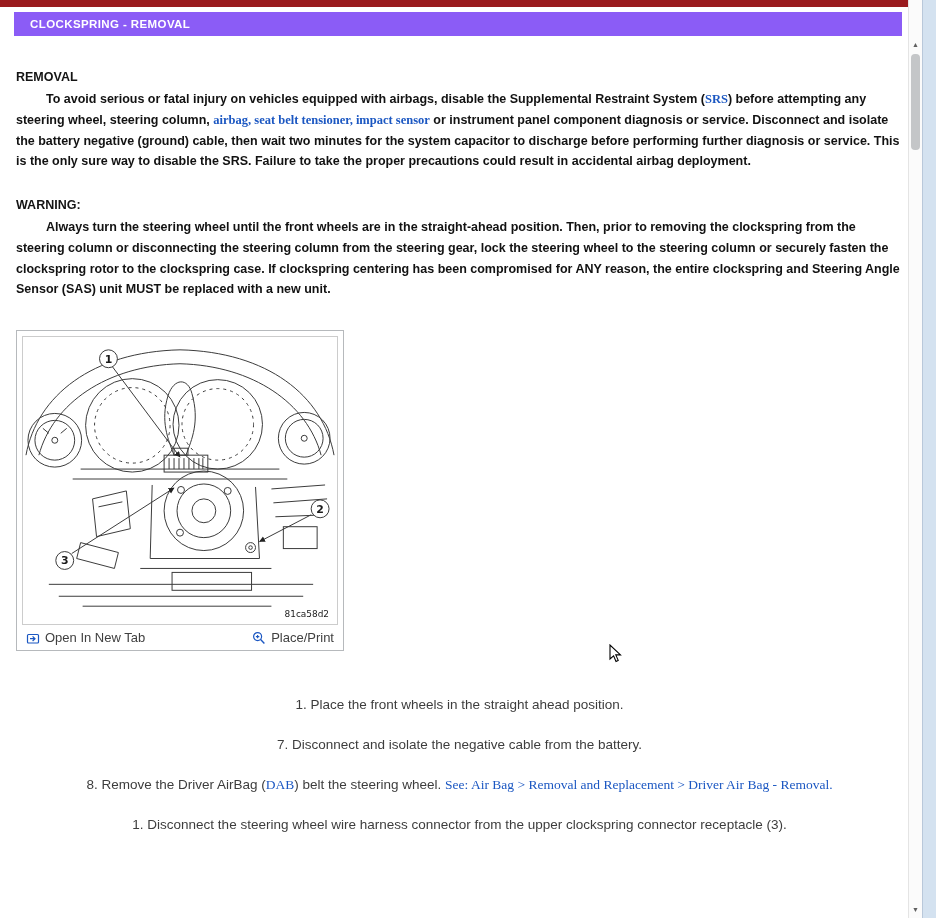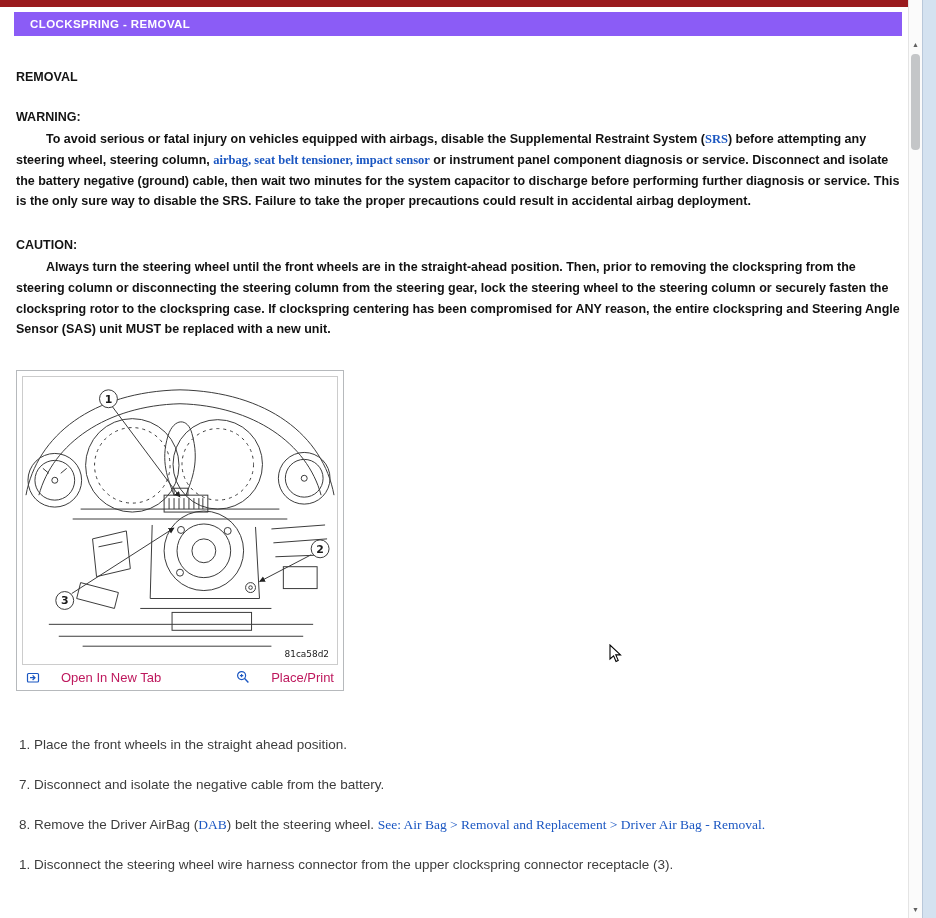--- a/index.html
+++ b/index.html
@@ -26,25 +26,25 @@
   
   .figure-panel {
     margin-top:30px; width:328px; box-sizing:border-box;
     border:1px solid #b6b9bc; background:#fff; padding:5px 5px 3px 5px;
   }
   .figure-image { border:1px solid #cccccc; background:#fff; line-height:0; }
   .figure-footer {
     display:flex; justify-content:space-between; align-items:center;
     padding:5px 4px 2px 4px;
   }
-  .fig-link { display:flex; align-items:flex-start; gap:21px; font-size:13px; color:#be185d; cursor:pointer; text-decoration:none; }
+  .fig-link { display:flex; align-items:center; gap:5px; font-size:13px; color:#404040; cursor:pointer; text-decoration:none; }
 
   
   .steps { margin-top:46px; }
-  .step { margin:0 0 24px 3px; font-size:13.5px; color:#3d3d3d; line-height:16px; font-weight:normal; }
+  .step { margin:0 0 24px 3px; font-size:13.5px; color:#3d3d3d; line-height:16px; font-weight:normal;text-align:center; }
 
   
   .scrollbar {
     position:absolute; left:908px; top:0; width:14px; height:918px;
     background:#fbfbfb; border-left:1px solid #e4e4e4; box-sizing:border-box;
   }
   .sb-btn {
     position:absolute; left:0; width:13px; height:14px;
     display:flex; align-items:center; justify-content:center;
     font-size:7px; color:#606060; cursor:pointer; user-select:none;
@@ -72,24 +72,23 @@
   <div class="accent-bar"></div>
 
   <div class="title-bar">
     <span>CLOCKSPRING - REMOVAL</span>
   </div>
 
   <div class="content">
 
     <div class="h-removal">REMOVAL</div>
 
+    <p class="bold-para"><span>To avoid serious or fatal injury on vehicles equipped with airbags, disable the Supplemental Restraint System (</span><a class="link">SRS</a><span>) before attempting any steering wheel, steering column, </span><a class="link">airbag, </a><a class="link">seat belt tensioner, </a><a class="link">impact sensor</a><span> or instrument panel component diagnosis or service. Disconnect and isolate the battery negative (ground) cable, then wait two minutes for the system capacitor to discharge before performing further diagnosis or service. This is the only sure way to disable the SRS. Failure to take the proper precautions could result in accidental airbag deployment.</span></p>
+
     <div class="sec-label">WARNING:</div>
-    <p class="bold-para"><span>To avoid serious or fatal injury on vehicles equipped with airbags, disable the Supplemental Restraint System (</span><a class="link">SRS</a><span>) before attempting any steering wheel, steering column, </span><a class="link">airbag, </a><a class="link">seat belt tensioner, </a><a class="link">impact sensor</a><span> or instrument panel component diagnosis or service. Disconnect and isolate the battery negative (ground) cable, then wait two minutes for the system capacitor to discharge before performing further diagnosis or service. This is the only sure way to disable the SRS. Failure to take the proper precautions could result in accidental airbag deployment.</span></p>
-
-    <div class="sec-label">CAUTION:</div>
     <p class="bold-para">Always turn the steering wheel until the front wheels are in the straight-ahead position. Then, prior to removing the clockspring from the steering column or disconnecting the steering column from the steering gear, lock the steering wheel to the steering column or securely fasten the clockspring rotor to the clockspring case. If clockspring centering has been compromised for ANY reason, the entire clockspring and Steering Angle Sensor (SAS) unit MUST be replaced with a new unit.</p>
 
     <div class="figure-panel">
       <div class="figure-image">
         <svg class="lineart" width="314" height="287" viewBox="0 0 316 287">
           <defs>
             <marker id="ah" markerWidth="8" markerHeight="8" refX="5.5" refY="3" orient="auto">
               <path d="M0,0 L6,3 L0,6 Z" fill="#222" stroke="none"></path>
             </marker>
           </defs>

